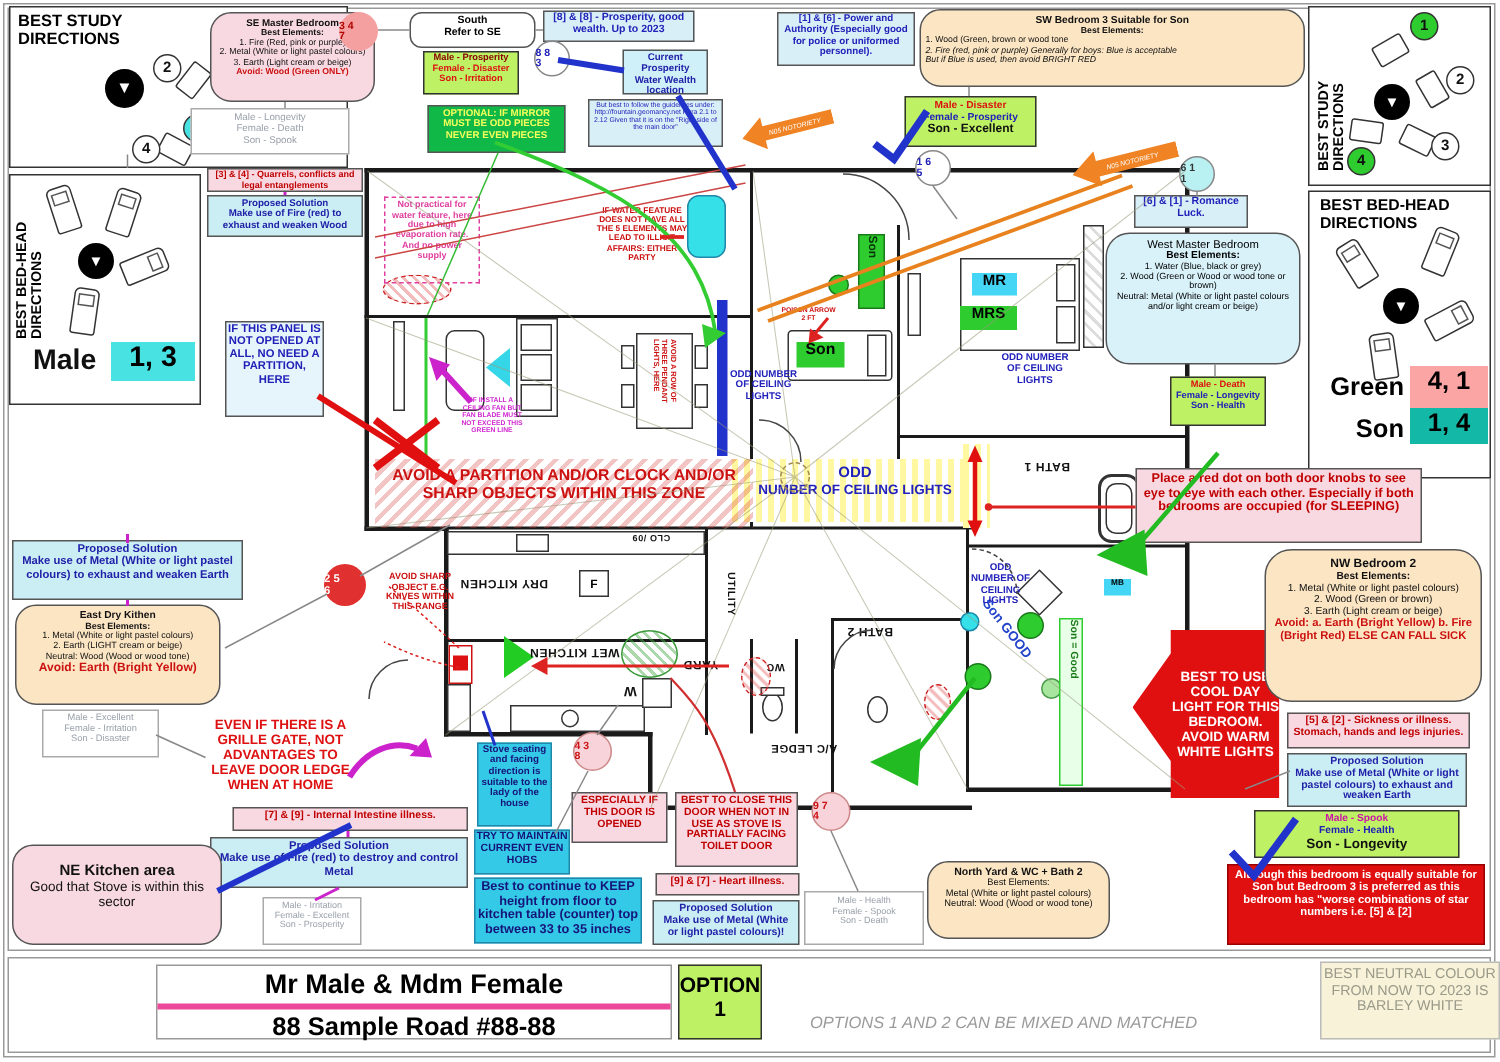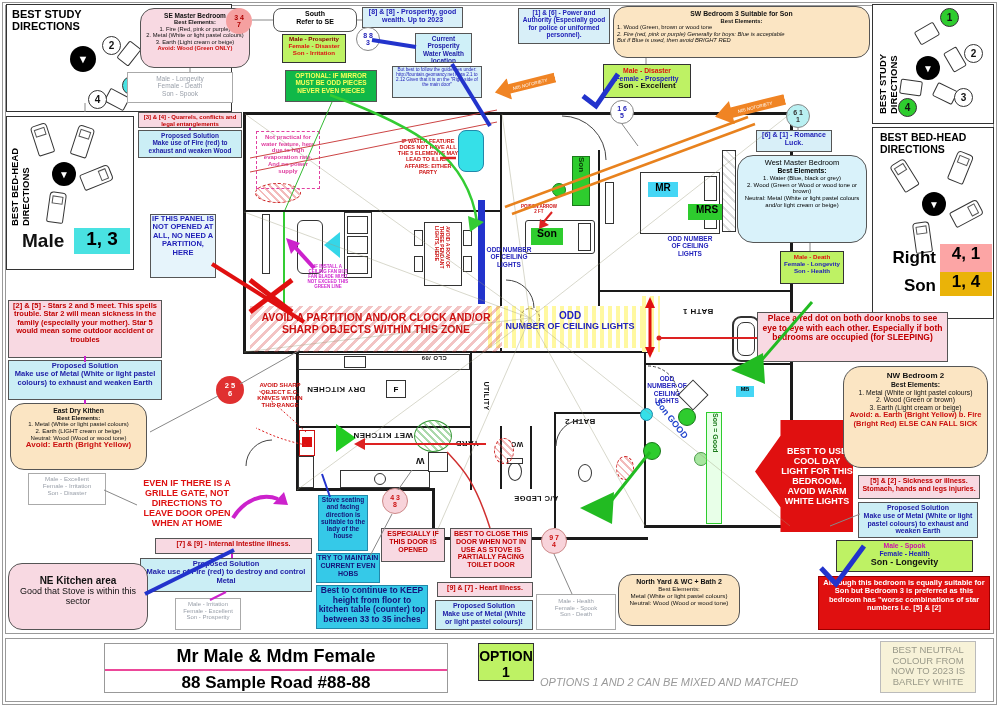--- a/index.html
+++ b/index.html
@@ -10,21 +10,21 @@
   .panelbox{border:1.5px solid #333;background:#fff;}
   .note{border:1px solid #555;padding:1px 2px;overflow:hidden;}
   .pink{background:#F8D9E2;color:#C00000;font-weight:bold;}
   .pinkr{background:#F8D9E2;border:1.5px solid #555;border-radius:14px;color:#111;padding:3px;overflow:hidden;}
   .sol{background:#CBEEF5;color:#2121A8;font-weight:bold;}
   .tan{background:#FBE5C3;border:1.5px solid #555;border-radius:14px;color:#111;padding:3px;overflow:hidden;}
   .cyanv{background:#35C9E8;color:#15157A;font-weight:bold;border:1px solid #2288AA;}
   .greybox{border:1px solid #AAA;color:#9AA0AA;background:#fff;}
   .yel{background:#bef264;border:1px solid #333;font-weight:bold;}
   .lblue{background:#D8EFF8;color:#2121B8;font-weight:bold;border:1px solid #555;}
-  .circ{border-radius:50%;display:flex;flex-direction:column;align-items:center;justify-content:center;font-weight:bold;line-height:1.05;}
+  .circ{border-radius:50%;display:flex;flex-direction:column;justify-content:center;font-weight:bold;line-height:1.05;}
   .room{color:#111;font-weight:bold;letter-spacing:.4px;text-align:center;}
   .r180{transform:rotate(180deg);}
   .odd{color:#2222BB;font-weight:bold;text-align:center;}
   .wall{position:absolute;background:#1a1a1a;}
   .furn{position:absolute;border:1.2px solid #333;background:#fff;box-sizing:border-box;}
   .deskicon{position:absolute;width:20px;height:13px;border:1.2px solid #333;border-radius:2px;background:#fff;}
   .bedicon{position:absolute;width:15px;height:29px;border:1.2px solid #333;border-radius:4px 4px 2px 2px;background:#fff;}
   .bedicon:before{content:"";position:absolute;left:2px;right:2px;top:3px;height:6px;border:1px solid #555;}
   .compass{position:absolute;background:#000;border-radius:50%;color:#fff;display:flex;align-items:center;justify-content:center;}
   .bubble{position:absolute;width:17px;height:17px;border:1.2px solid #333;border-radius:50%;background:#fff;display:flex;align-items:center;justify-content:center;font-weight:bold;font-size:10px;color:#111;}
@@ -85,24 +85,24 @@
   <div class="b panelbox" style="left:872px;top:127px;width:122px;height:192px"></div>
   <div class="b" style="left:880px;top:132px;font-size:10.5px;font-weight:bold">
     <div>BEST BED-HEAD</div>
     <div>DIRECTIONS</div>
   </div>
   <div class="bedicon" style="left:896px;top:160px;transform:rotate(-32deg)"></div>
   <div class="bedicon" style="left:952px;top:152px;transform:rotate(22deg)"></div>
   <div class="bedicon" style="left:958px;top:198px;transform:rotate(62deg)"></div>
   <div class="bedicon" style="left:914px;top:222px;transform:rotate(-8deg)"></div>
   <div class="compass" style="left:922px;top:192px;width:24px;height:24px;font-size:10px">▼</div>
-  <div class="b" style="left:878px;top:248px;width:58px;font-size:17px;font-weight:bold;text-align:right">Right</div>
+  <div class="b" style="left:878px;top:248px;width:58px;font-size:17px;font-weight:bold;text-align:right">Green</div>
   <div class="b c" style="left:940px;top:244px;width:52px;height:40px;background:#fca5a5;font-size:17px;font-weight:bold">4, 1</div>
   <div class="b" style="left:878px;top:276px;width:58px;font-size:17px;font-weight:bold;text-align:right">Son</div>
-  <div class="b c" style="left:940px;top:272px;width:52px;height:24px;background:#eab308;font-size:17px;font-weight:bold">1, 4</div>
+  <div class="b c" style="left:940px;top:272px;width:52px;height:24px;background:#14b8a6;font-size:17px;font-weight:bold">1, 4</div>
 
   <div class="wall" style="left:243px;top:112px;width:549px;height:3px"></div>
   <div class="wall" style="left:243px;top:112px;width:3px;height:242px"></div>
   <div class="wall" style="left:243px;top:351px;width:56px;height:3px"></div>
   <div class="wall" style="left:296px;top:351px;width:3px;height:140px"></div>
   <div class="wall" style="left:296px;top:488px;width:139px;height:3px"></div>
   <div class="wall" style="left:432px;top:488px;width:3px;height:52px"></div>
   <div class="wall" style="left:432px;top:537px;width:216px;height:3px"></div>
   <div class="wall" style="left:645px;top:525px;width:148px;height:3px"></div>
   <div class="wall" style="left:790px;top:112px;width:3px;height:416px"></div>
@@ -181,21 +181,21 @@
   <div class="furn" style="left:508px;top:462px;width:14px;height:19px;border-radius:50%"></div>
   <div class="furn" style="left:507px;top:458px;width:16px;height:6px"></div>
   <div class="furn" style="left:578px;top:464px;width:14px;height:18px;border-radius:50%"></div>
   <div class="furn" style="left:732px;top:316px;width:28px;height:46px;border-radius:9px;border-width:2px"></div>
   <div class="furn" style="left:737px;top:322px;width:18px;height:34px;border-radius:7px"></div>
 
   <div class="furn" style="left:640px;top:172px;width:80px;height:62px"></div>
   <div class="furn" style="left:704px;top:176px;width:13px;height:25px"></div>
   <div class="furn" style="left:704px;top:204px;width:13px;height:25px"></div>
   <div class="b c" style="left:648px;top:182px;width:30px;height:15px;background:#45D6F5;font-weight:bold;font-size:10px">MR</div>
-  <div class="b c" style="left:688px;top:204px;width:38px;height:16px;background:#2ECC2E;font-weight:bold;font-size:10px">MRS</div>
+  <div class="b c" style="left:640px;top:204px;width:38px;height:16px;background:#2ECC2E;font-weight:bold;font-size:10px">MRS</div>
   <div class="furn" style="left:722px;top:150px;width:14px;height:82px;background:repeating-linear-gradient(45deg,#fff 0 4px,#ddd 4px 6px)"></div>
 
   <div class="b" style="left:572px;top:156px;width:18px;height:50px;background:#2ECC2E;border:1px solid #1A7A1A">
       <span style="display:block;transform:rotate(90deg) translateY(-12px);transform-origin:left top;width:48px;font-size:8px;font-weight:bold;color:#083808">Son</span>
     </div>
   <div class="b" style="left:552px;top:183px;width:14px;height:14px;border-radius:50%;background:#2ECC2E;border:1px solid #1A7A1A"></div>
   <div class="furn" style="left:525px;top:220px;width:70px;height:34px;border-radius:3px"></div>
   <div class="furn" style="left:578px;top:223px;width:13px;height:28px"></div>
   <div class="b c" style="left:531px;top:228px;width:32px;height:17px;background:#2ECC2E;font-weight:bold;font-size:10.5px">Son</div>
   <div class="furn" style="left:605px;top:182px;width:9px;height:42px"></div>
@@ -296,39 +296,38 @@
     <div class="c">2. Wood (Green or Wood or wood tone or brown)</div>
     <div class="c">Neutral: Metal (White or light pastel colours and/or light cream or beige)</div>
   </div>
   <div class="b yel c" style="left:780px;top:251px;width:64px;height:33px;font-size:6.2px;padding-top:2px">
     <div style="color:#DD1111">Male -  Death</div>
     <div style="color:#2121B8">Female -  Longevity</div>
     <div style="color:#2121B8">Son -  Health</div>
   </div>
 
   <div class="b lblue c" style="left:150px;top:214px;width:66px;height:64px;font-size:7.5px;background:#E6F4FB">IF THIS PANEL IS NOT OPENED AT ALL, NO NEED A PARTITION, HERE</div>
-  <div class="b pink note c" style="left:8px;top:300px;width:154px;height:58px;font-size:7.5px">[2] &amp; [5] - Stars 2 and 5 meet. This spells trouble. Star 2 will mean sickness in the family (especially your mother). Star 5 would mean some outdoor accident or troubles</div>
   <div class="b sol note c" style="left:8px;top:360px;width:154px;height:40px;font-size:7.5px">
     <div>Proposed Solution</div>
     <div>Make use of Metal (White or light pastel colours) to exhaust and weaken Earth</div>
   </div>
   <div class="b tan c" style="left:10px;top:403px;width:137px;height:67px;font-size:6px">
     <div style="font-weight:bold;font-size:6.8px">East Dry Kithen</div>
     <div style="font-weight:bold">Best Elements:</div>
     <div>1. Metal (White or light pastel colours)</div>
     <div>2. Earth (LIGHT cream or beige)</div>
     <div>Neutral: Wood (Wood or wood tone)</div>
     <div style="color:#CC1111;font-weight:bold;font-size:8px">Avoid: Earth (Bright Yellow)</div>
   </div>
   <div class="b greybox c" style="left:28px;top:473px;width:78px;height:32px;font-size:6.2px;padding-top:2px">
     <div>Male -  Excellent</div>
     <div>Female -  Irritation</div>
     <div>Son -  Disaster</div>
   </div>
-  <div class="b c" style="left:137px;top:478px;width:100px;height:68px;color:#DD1111;font-weight:bold;font-size:9px">EVEN IF THERE IS A GRILLE GATE, NOT DIRECTIONS TO LEAVE DOOR OPEN WHEN AT HOME</div>
+  <div class="b c" style="left:137px;top:478px;width:100px;height:68px;color:#DD1111;font-weight:bold;font-size:9px">EVEN IF THERE IS A GRILLE GATE, NOT ADVANTAGES TO LEAVE DOOR LEDGE WHEN AT HOME</div>
   <div class="b pink note c" style="left:155px;top:538px;width:157px;height:16px;font-size:7px">[7] &amp; [9] - Internal Intestine illness.</div>
   <div class="b sol note c" style="left:140px;top:558px;width:172px;height:34px;font-size:7.5px">
     <div>Proposed Solution</div>
     <div>Make use of Fire (red) to destroy and control Metal</div>
   </div>
   <div class="b greybox c" style="left:175px;top:598px;width:66px;height:32px;font-size:6px;padding-top:2px">
     <div>Male -  Irritation</div>
     <div>Female -  Excellent</div>
     <div>Son -  Prosperity</div>
   </div>
@@ -490,23 +489,23 @@
     <g stroke="#CC22CC" stroke-width="2">
       <line x1="85" y1="356" x2="85" y2="362"></line>
         <line x1="85" y1="400" x2="85" y2="404"></line>
       <line x1="232" y1="554" x2="232" y2="558"></line>
         <line x1="226" y1="592" x2="210" y2="600"></line>
       <line x1="190" y1="128" x2="190" y2="130"></line>
     </g>
   </svg>
 
   <div class="b frame" style="left:104px;top:643px;width:344px;height:50px;background:#fff">
-    <div class="c" style="font-size:18px;font-weight:bold;border-bottom:2px solid #ec4899;height:25px;line-height:25px">Mr Male &amp; Mdm Female</div>
+    <div class="c" style="font-size:18px;font-weight:bold;border-bottom:4px solid #ec4899;height:25px;line-height:25px">Mr Male &amp; Mdm Female</div>
     <div class="c" style="font-size:17px;font-weight:bold;height:24px;line-height:24px">88 Sample Road #88-88</div>
   </div>
-  <div class="b yel c" style="left:478px;top:643px;width:56px;height:38px">
+  <div class="b yel c" style="left:452px;top:643px;width:56px;height:50px">
     <div style="font-size:14px;font-weight:bold;margin-top:5px">OPTION</div>
     <div style="font-size:14px;font-weight:bold">1</div>
   </div>
   <div class="b" style="left:540px;top:676px;width:320px;color:#9A9A9A;font-style:italic;font-size:11px">OPTIONS 1 AND 2 CAN BE MIXED AND MATCHED</div>
-  <div class="b c" style="left:880px;top:641px;width:96px;height:52px;background:#F7F2D8;border:1px solid #BBB;color:#9A9A8A;font-size:9.5px;padding-top:3px;box-sizing:border-box">BEST NEUTRAL COLOUR FROM NOW TO 2023 IS BARLEY WHITE</div>
+  <div class="b c" style="left:880px;top:641px;width:120px;height:52px;background:#F7F2D8;border:1px solid #BBB;color:#9A9A8A;font-size:9.5px;padding-top:3px;box-sizing:border-box">BEST NEUTRAL COLOUR FROM NOW TO 2023 IS BARLEY WHITE</div>
 
 </div>
 
 </body></html>

